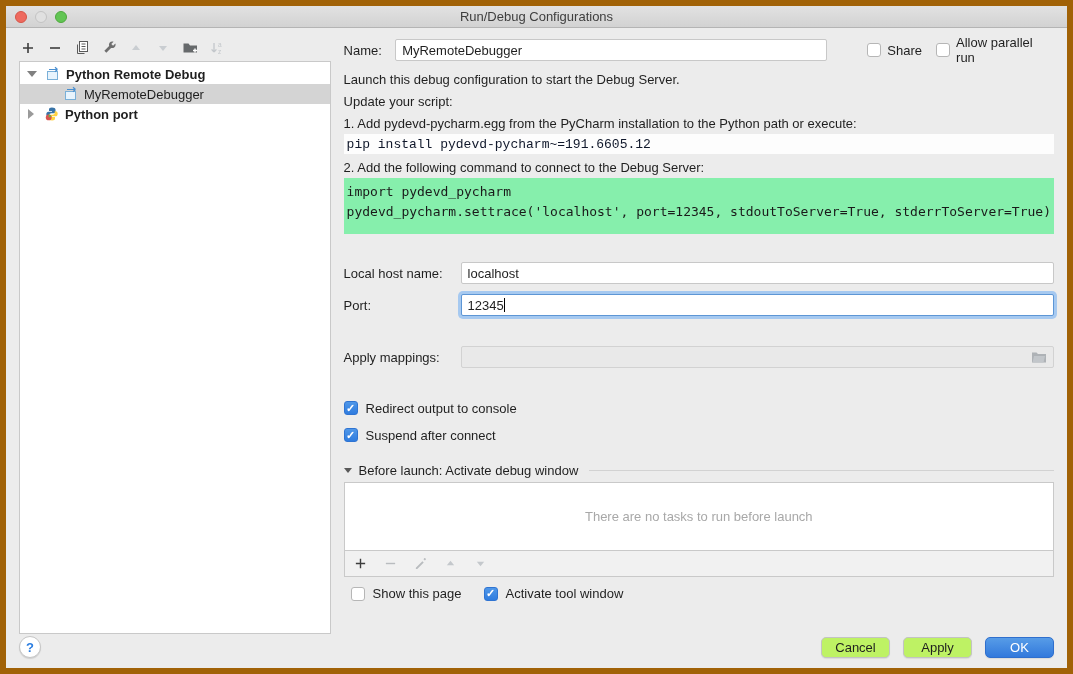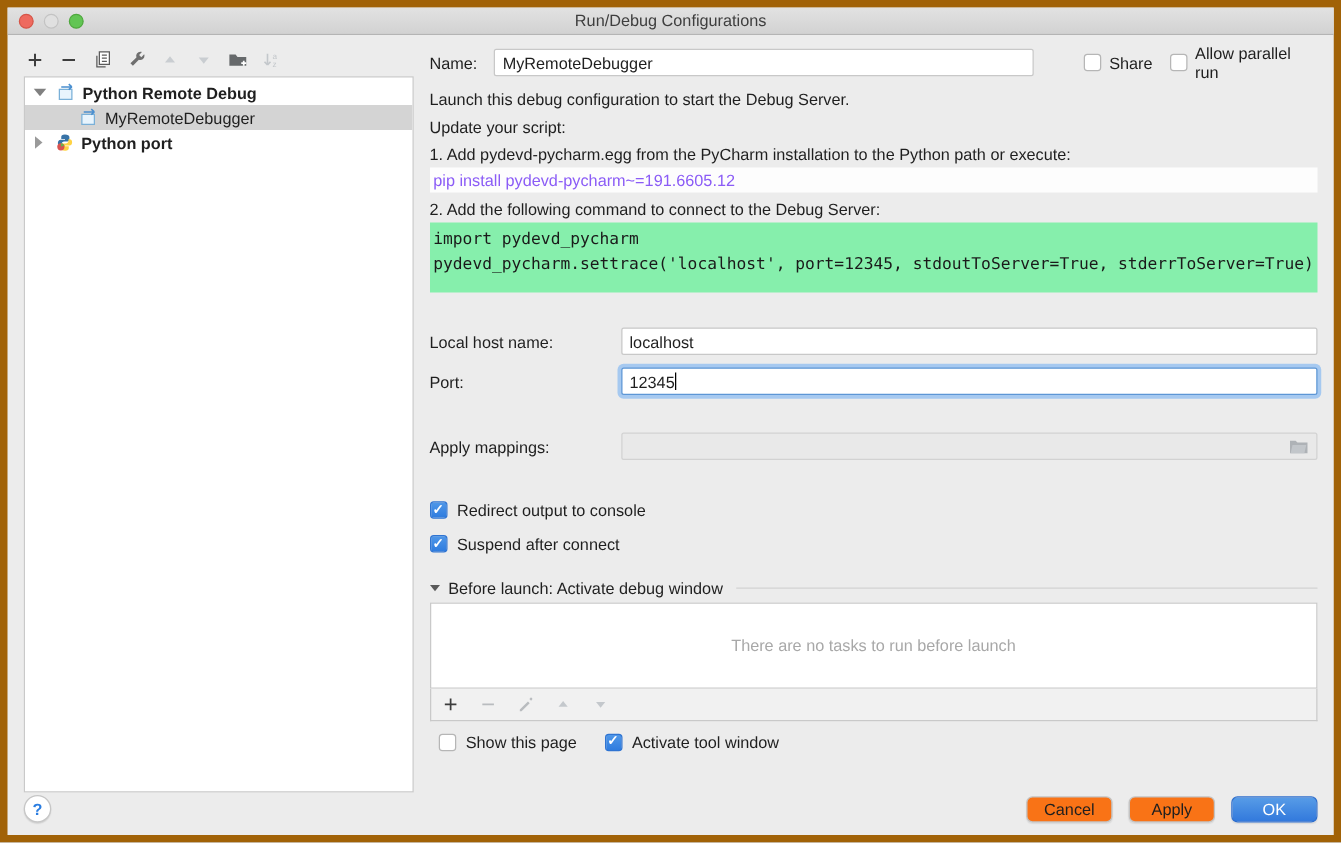--- a/index.html
+++ b/index.html
@@ -48,28 +48,28 @@
     width:14px; height:14px; border:1px solid #b6b6b6; border-radius:3px; background:#fff;
     display:inline-flex; align-items:center; justify-content:center; flex:none;
   }
   .checkbox.checked{ background:linear-gradient(#4f97e8,#2f7cdf); border-color:#2f74d2; }
   .checkbox.checked::after{ content:"✓"; color:#fff; font-size:11px; font-weight:bold; line-height:1; }
   .instr{ height:22px; display:flex; align-items:center; }
   .instr.first{ margin-top:7px; }
   .instr.step2{ margin-top:2px; }
   .codebar{
     height:20px; background:#fdfdfd; display:flex; align-items:center; padding:0 3px;
-    font-family:Liberation Sans, sans-serif; font-size:13px; color:#8b5cf6; white-space:pre;
+    font-family:Liberation Mono, monospace; font-size:13px; color:#0f172a; white-space:pre;
   }
   .codeblock{
     margin-top:0; background:#86efac; padding:4px 3px 12px 3px;
     font-family:"DejaVu Sans Mono", monospace; font-size:13px; color:#1a1a1a;
   }
   .codeblock div{ line-height:20px; white-space:pre; }
-  .frow{ margin-top:10px;gap:36px; }
+  .frow{ margin-top:10px; }
   .frow .flabel{ width:117px; flex:none; }
   .frow .field{ flex:1; }
   .frow.host{ margin-top:28px; }
   .frow.path{ margin-top:30px; }
   .field.focused{ border:1px solid #5d96d5; box-shadow:0 0 0 3px #a6c9f0; }
   .caret{ width:1px; height:14px; background:#000; display:inline-block; }
   .field.disabled{ background:#e9e9e9; border-color:#d2d2d2; justify-content:flex-end; }
   .cbrow{ height:20px; display:flex; align-items:center; gap:8px; }
   .cbrow.r1{ margin-top:30px; }
   .cbrow.r2{ margin-top:7px; }
@@ -90,21 +90,21 @@
   .bl-cbrow .gap{ width:6px; }
   
   .footer{ position:absolute; left:0; right:0; bottom:0; height:42px; display:flex; align-items:center; padding:0 13px; }
   .help{
     width:22px; height:22px; border-radius:50%; background:#fff; border:1px solid #c6c6c6;
     display:flex; align-items:center; justify-content:center; color:#2a7de1; font-weight:bold; font-size:13px;
     box-shadow:0 1px 1px rgba(0,0,0,.12);
   }
   .btns{ margin-left:auto; display:flex; gap:13px; }
   .btn{
-    min-width:69px; height:21px; border-radius:5px; background:#f97316; border:1px solid #c3c3c3;
+    min-width:69px; height:21px; border-radius:5px; background:#bef264; border:1px solid #c3c3c3;
     display:flex; align-items:center; justify-content:center; font-size:13px; padding:0 12px;
     box-shadow:0 1px 1px rgba(0,0,0,.08);
   }
   .btn.primary{ background:linear-gradient(#579ce7,#3279dc); border-color:#2f6fcd; color:#fff; }
   svg{ display:block; }
 </style>
 </head>
 <body>
 
 <div class="window">

